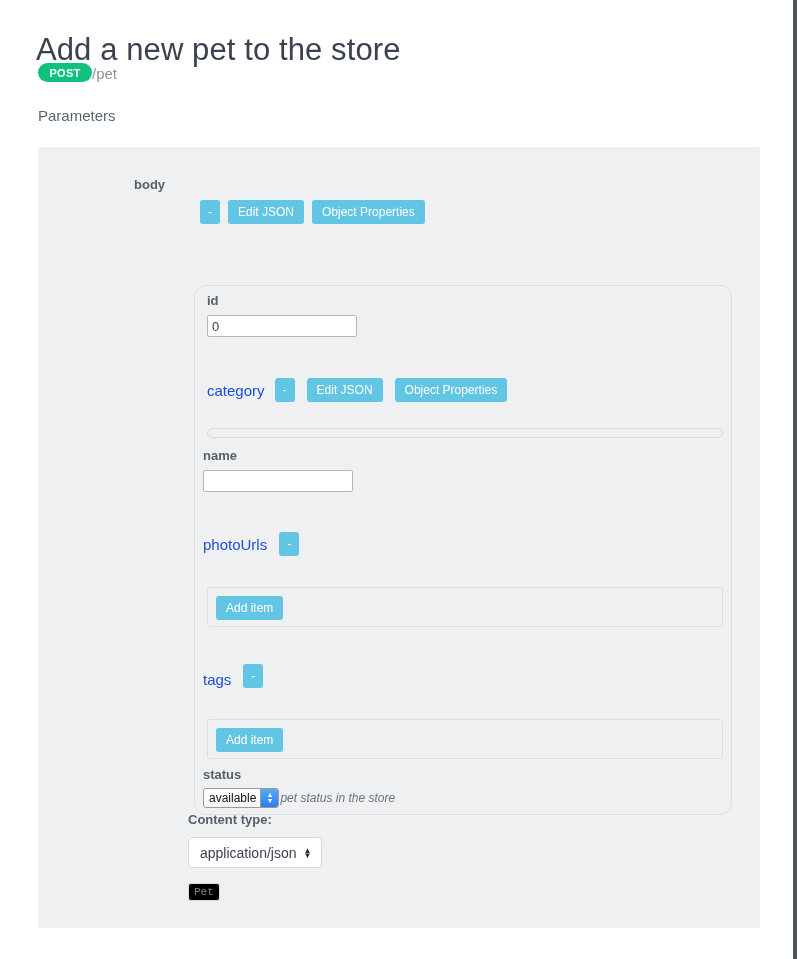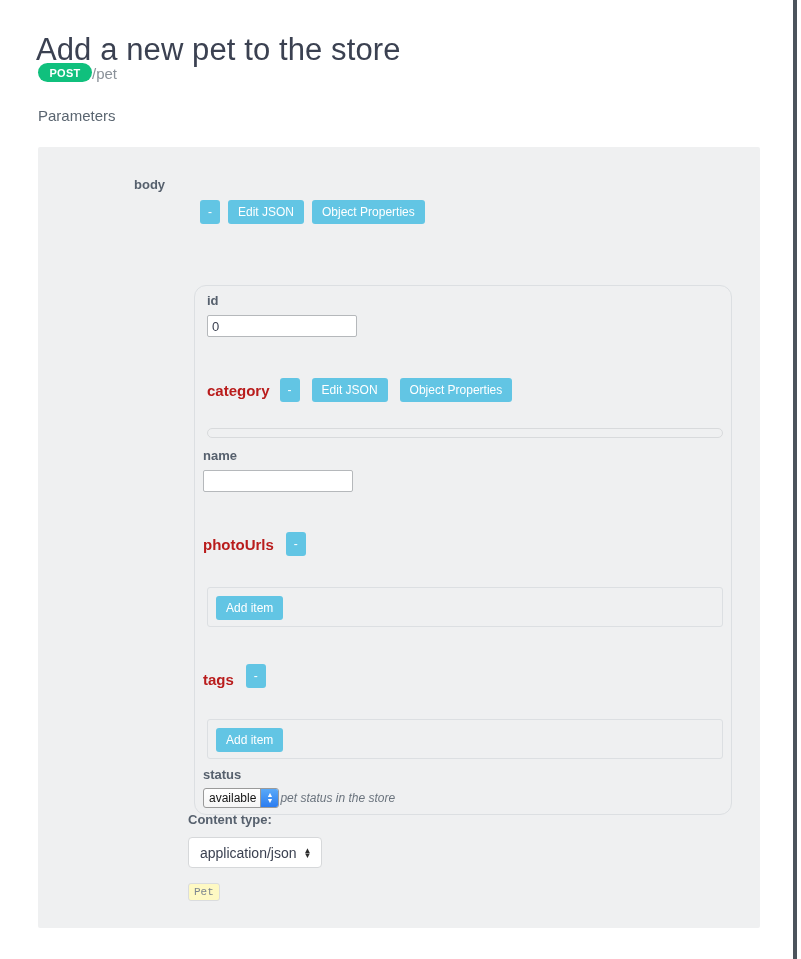--- a/index.html
+++ b/index.html
@@ -122,22 +122,22 @@
     box-sizing: border-box;
     margin-top: 28px;
   }
   .field-label {
     font-size: 13px;
     font-weight: bold;
     color: #56606d;
   }
   .field-label-plain {
     font-size: 15px;
-    font-weight: 700;
-    color: #b91c1c;
+    font-weight: 400;
+    color: #1d4ed8;
   }
   .text-input {
     display: block;
     width: 150px;
     height: 22px;
     box-sizing: border-box;
     background: #ffffff;
     border: 1px solid #b5b8bb;
     border-radius: 2px;
     font-family: "Liberation Sans", sans-serif;
@@ -300,21 +300,21 @@
   }
   .desc-row {
     position: absolute;
     left: 150px;
     top: 736px;
     display: flex;
     align-items: center;
   }
   .code-badge {
     display: inline-block;
-    background: #fef9c3;
+    background: #000000;
     border: 1px solid #dadcde;
     border-radius: 3px;
     font-family: "Liberation Mono", monospace;
     font-size: 11px;
     color: #7d8690;
     padding: 2px 5px;
     line-height: 12px;
   }
   .desc-text {
     margin-left: 15px;

